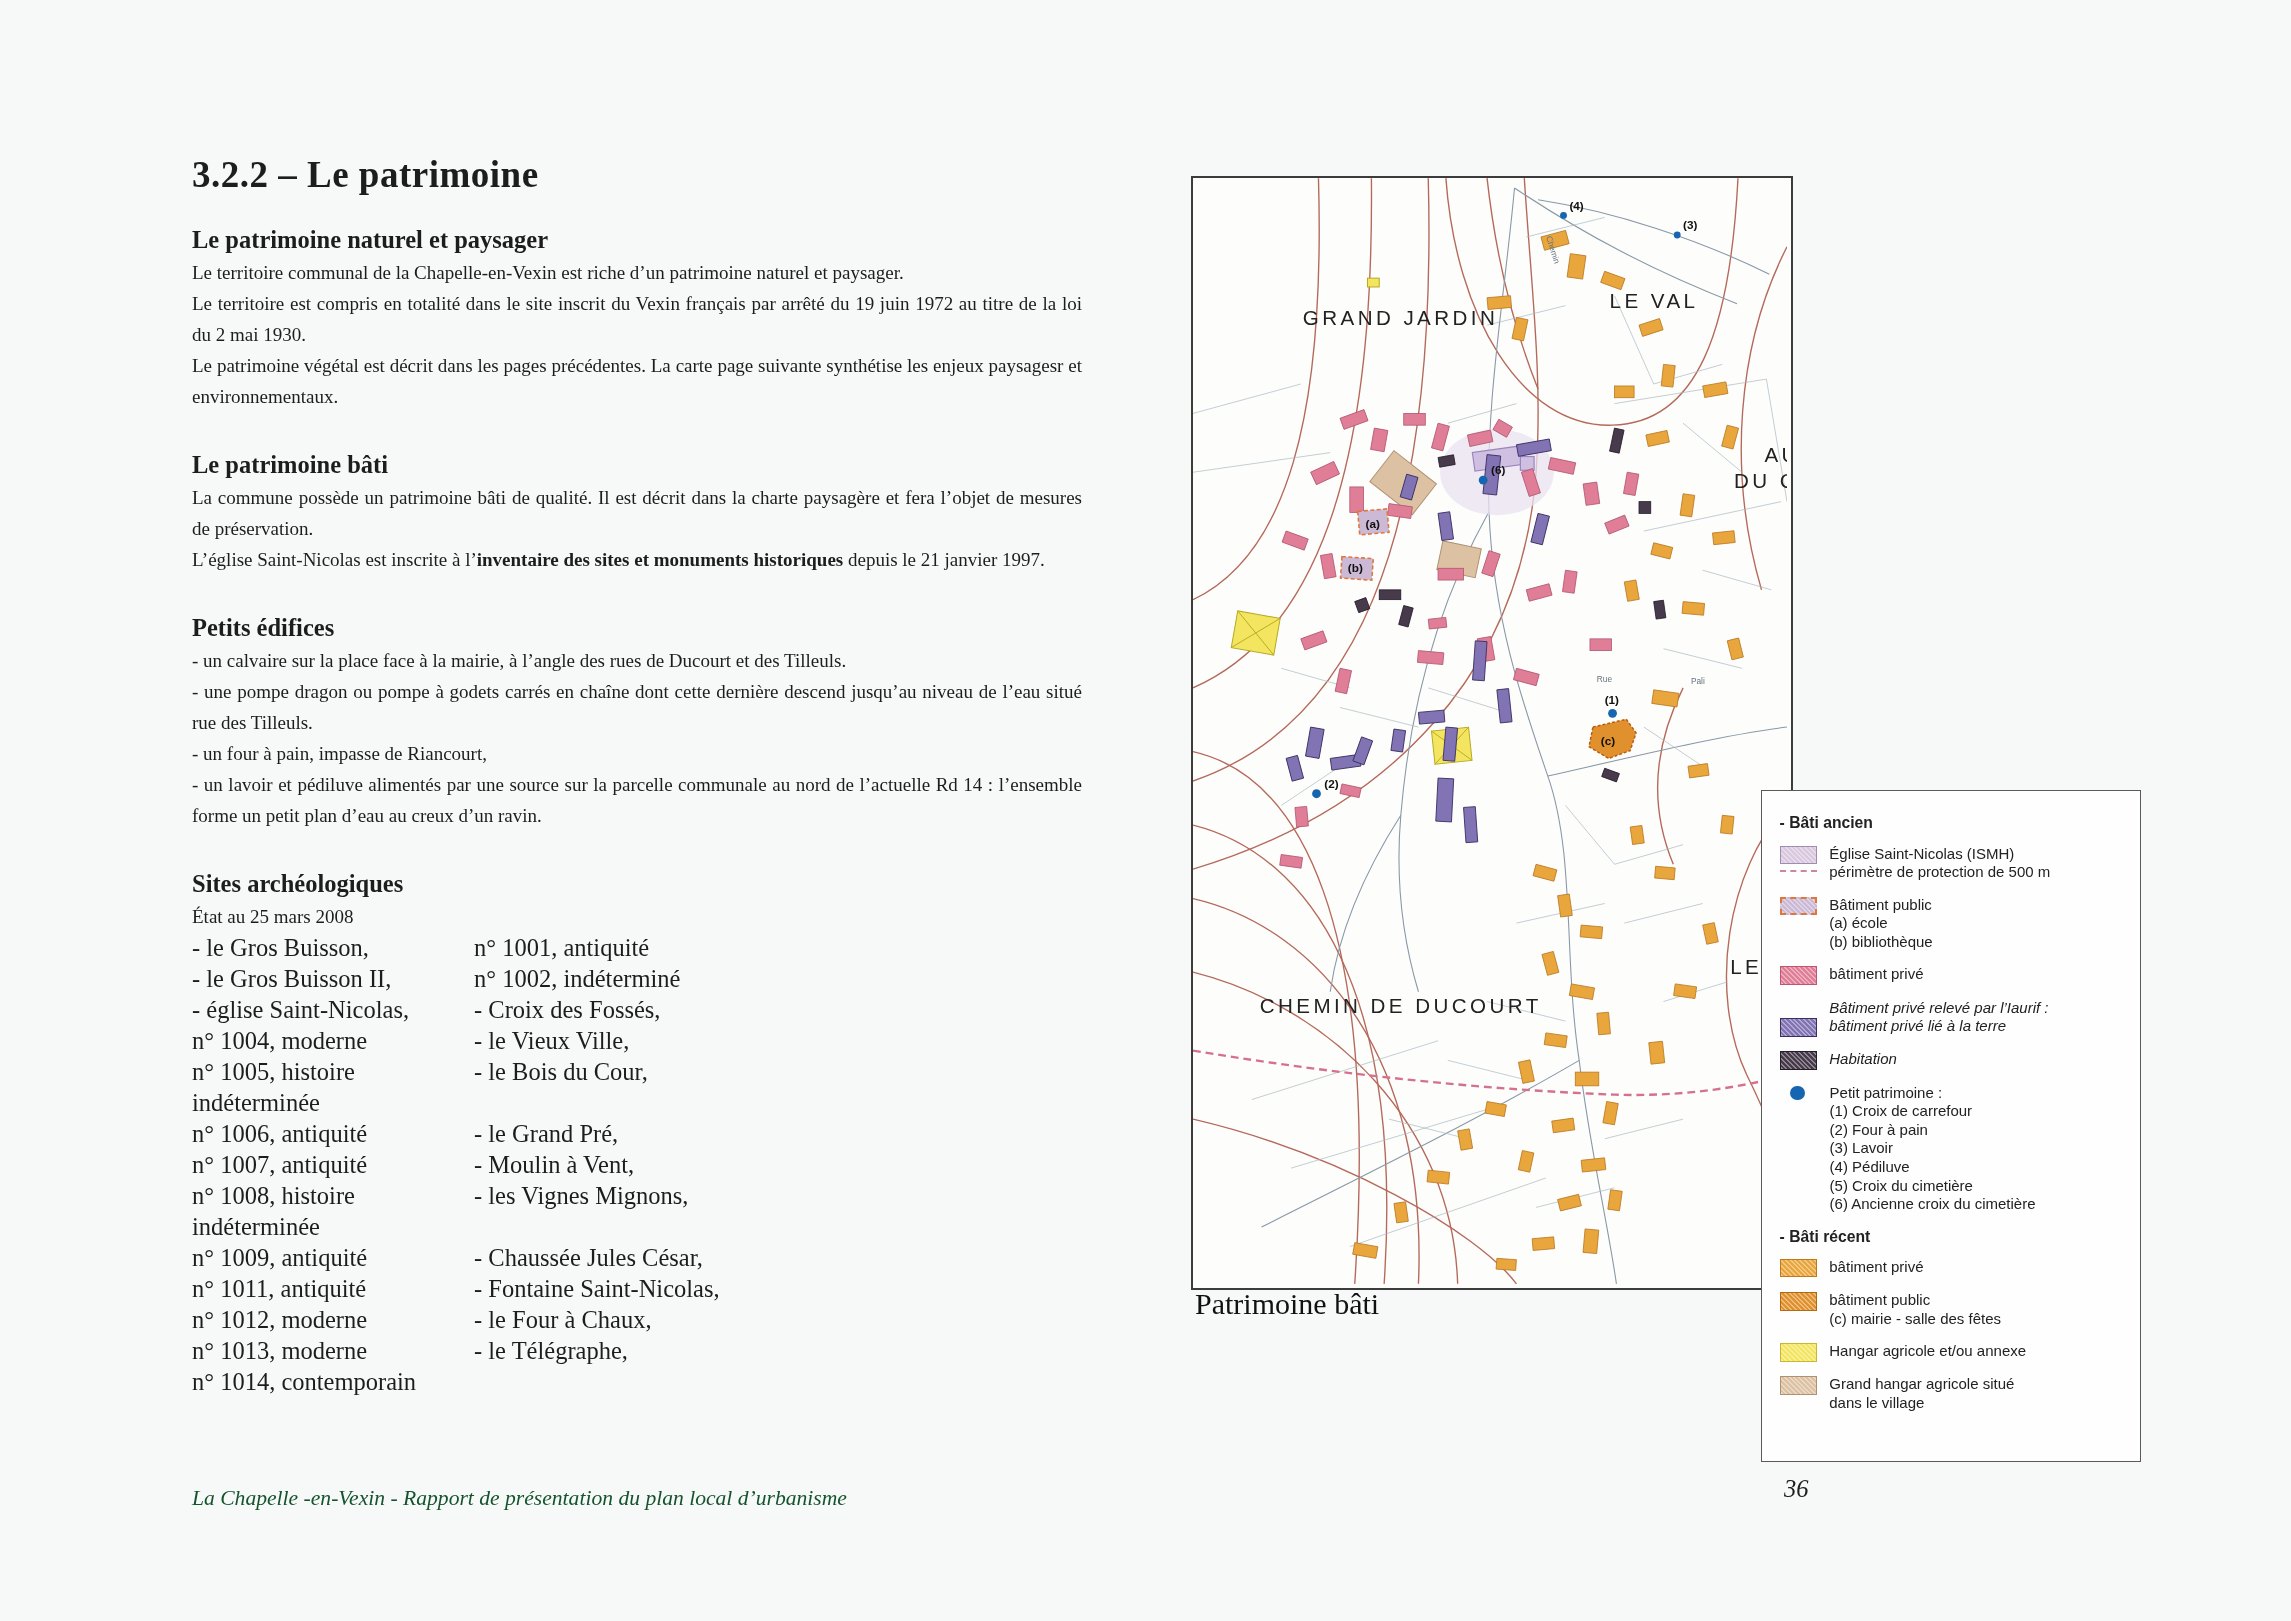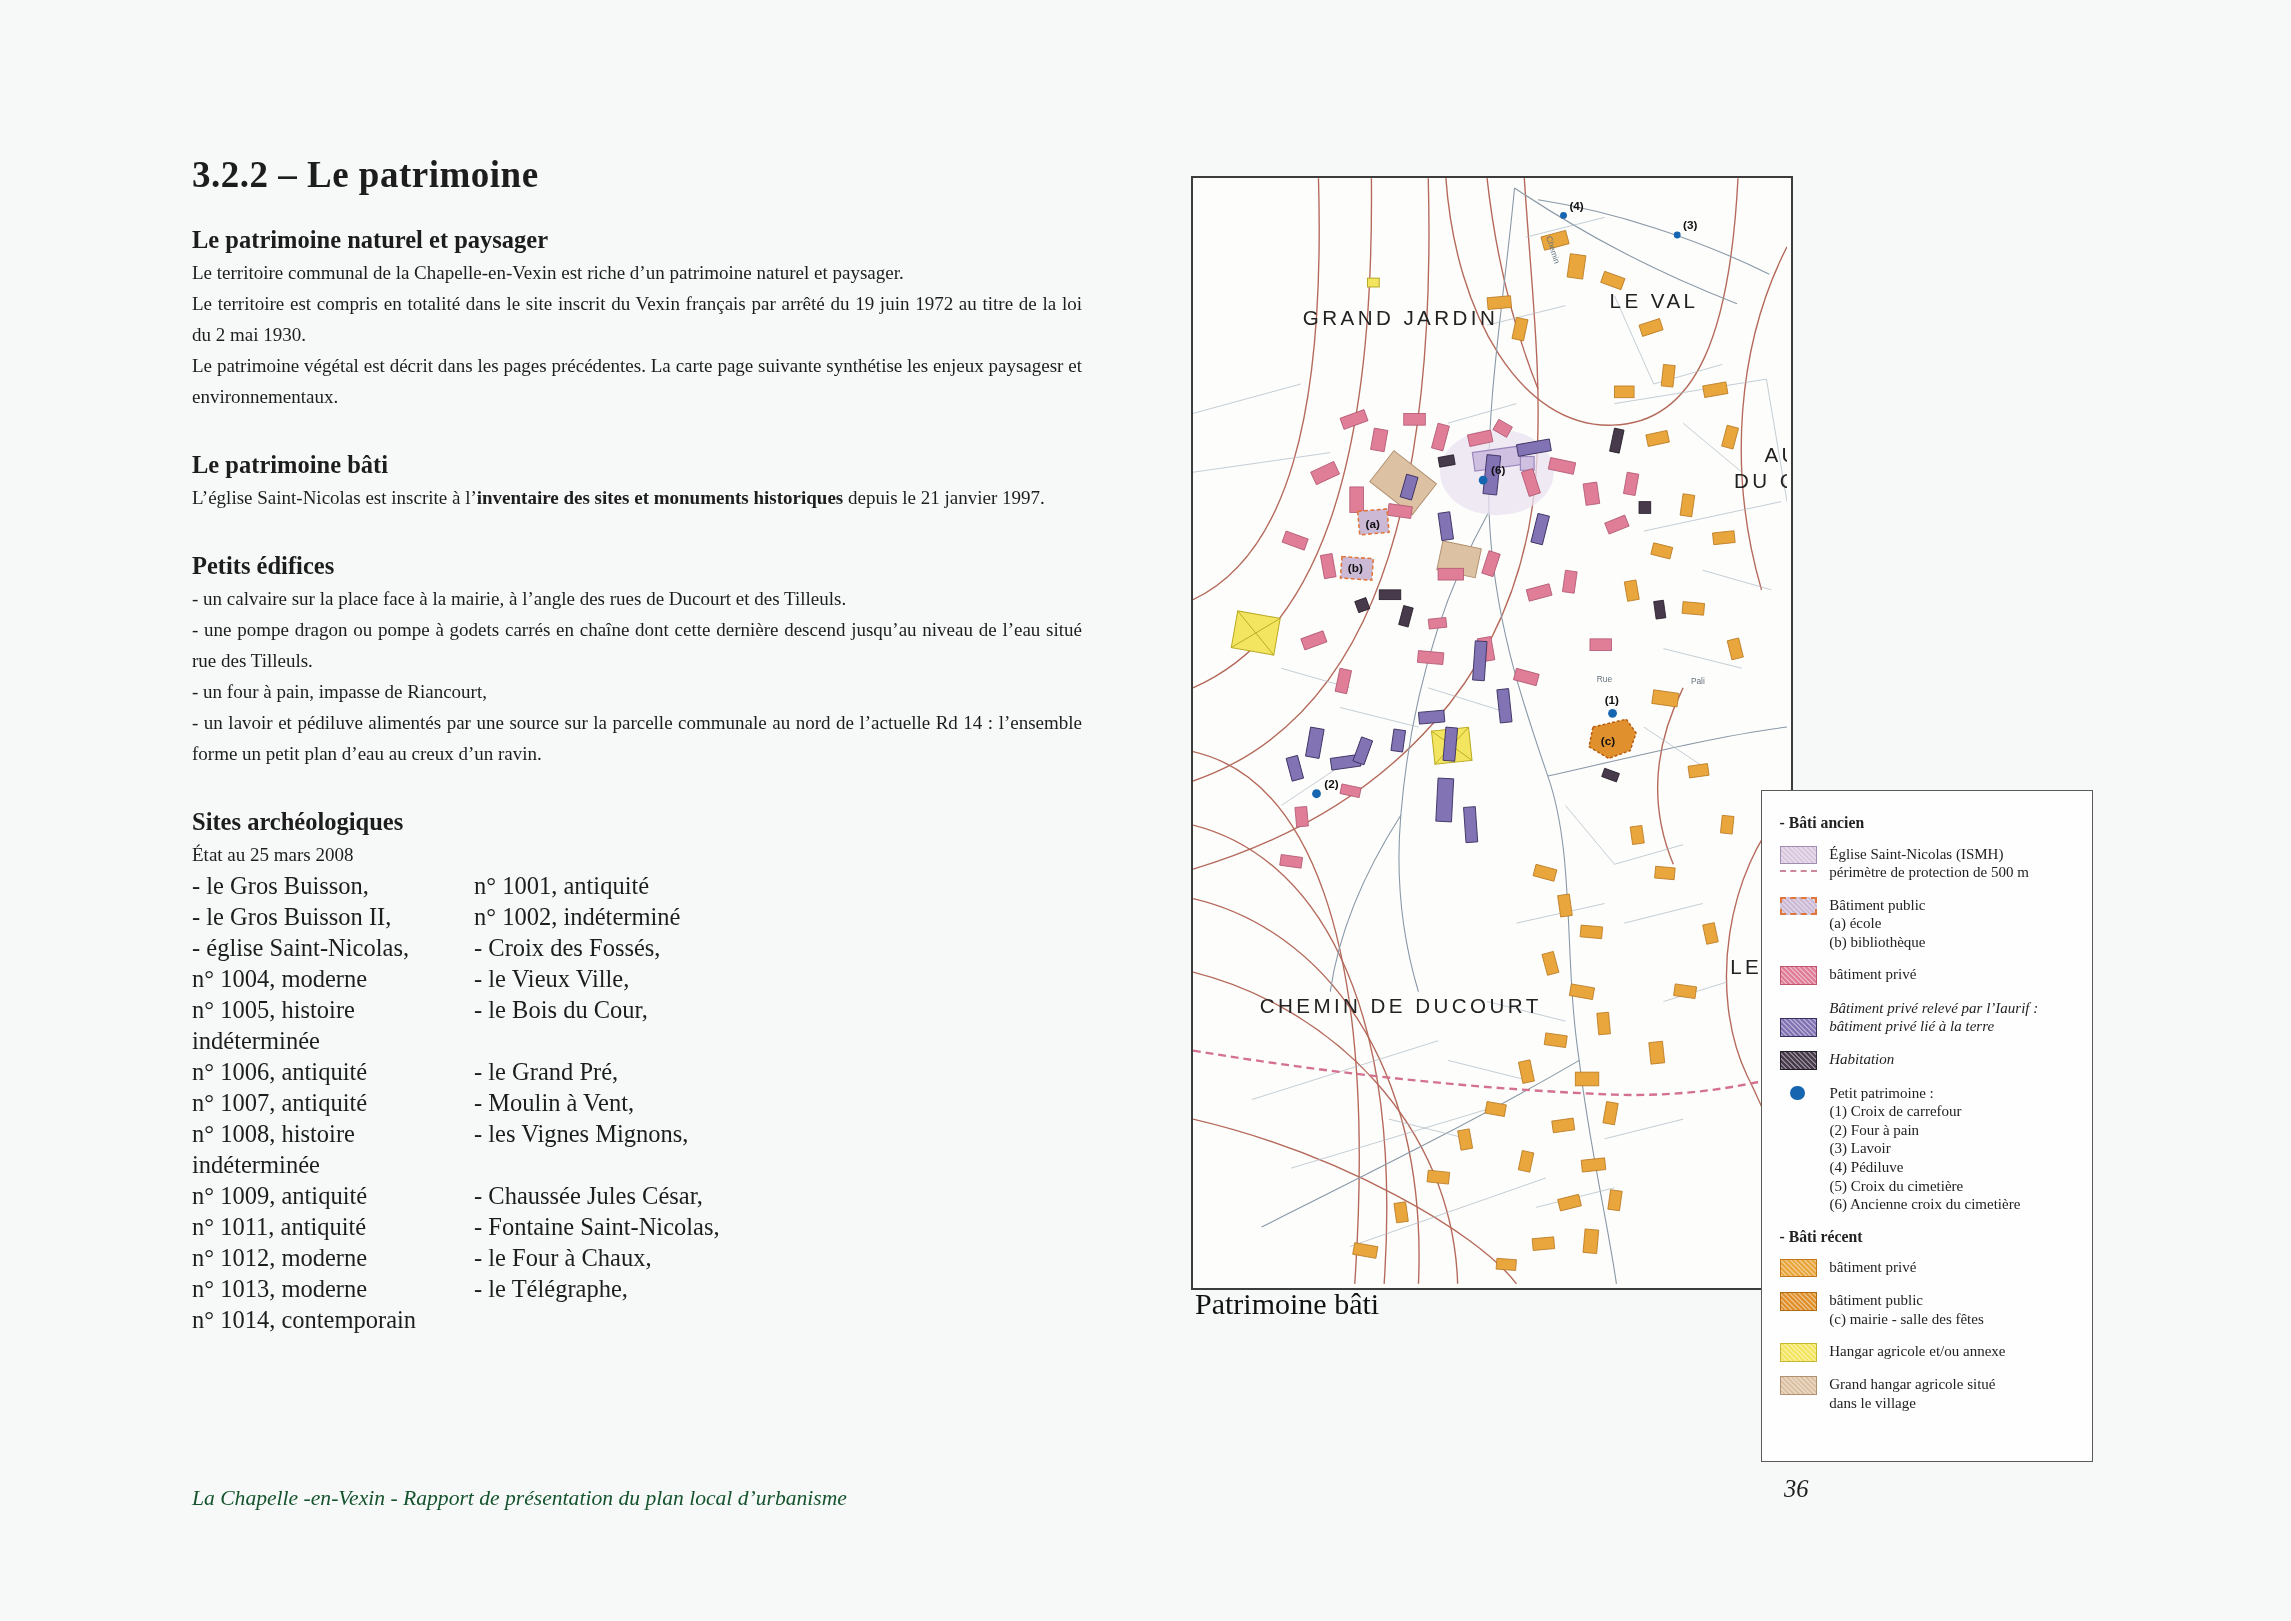--- a/index.html
+++ b/index.html
@@ -16,23 +16,23 @@
   .sites-grid{display:grid;grid-template-columns:282px 1fr;font-size:24.5px;line-height:31px;}
   .closing{font-size:24.5px;margin-top:31px;}
   .footer{position:absolute;left:192px;top:1486px;font-size:21.6px;font-style:italic;color:#14532d;}
   .pagenum{position:absolute;left:1784px;top:1475px;font-size:24.5px;font-style:italic;}
   
   .map-frame{position:absolute;left:1191px;top:176px;width:598px;height:1110px;
              border:2px solid #3c3c3c;background:#fdfdfc;z-index:1;}
   .map-frame svg{position:absolute;left:0;top:0;overflow:hidden;}
   .map-caption{position:absolute;left:1195px;top:1287px;font-size:30px;color:#111;z-index:1;}
   
-  .legend{position:absolute;left:1761px;top:790px;width:332px;height:672px;box-sizing:border-box;
+  .legend{position:absolute;left:1761px;top:790px;width:380px;height:672px;box-sizing:border-box;
           background:#fefefe;border:1.5px solid #5a5a5a;z-index:2;overflow:hidden;
-          font-family:Liberation Serif, serif;font-size:15px;line-height:18.6px;color:#222;
+          font-family:Liberation Sans, sans-serif;font-size:15px;line-height:18.6px;color:#222;
           padding:19.6px 9.8px 7.8px 17.6px;}
   .lg-h{font-weight:bold;font-size:15.7px;margin:3.9px 0 11.8px 0;}
   .lg-row{display:flex;gap:12.7px;margin:0 0 13.7px 0;align-items:flex-start;}
   .lg-sw{width:37px;height:18.6px;flex:0 0 37px;margin-top:1px;box-sizing:border-box;
          background-image:repeating-linear-gradient(45deg,rgba(255,255,255,.38) 0 1.5px,transparent 1.5px 3.4px);}
   .sw-eglise{background-color:#d9c8de;border:1px solid #a08cb0;}
   .sw-perim{width:37px;height:0;border-top:2.9px dashed #cc8899;background:none;margin-top:5.9px;}
   .sw-public{background-color:#cbb9d6;border:2px dashed #e0763a;}
   .sw-pra{background-color:#e07e97;border:1px solid #c05570;}
   .sw-terre{background-color:#8273b4;border:1.5px solid #3a3060;}
@@ -72,20 +72,21 @@
 
     <div class="sec">
       <h2>Le patrimoine naturel et paysager</h2>
       <p>Le territoire communal de la Chapelle-en-Vexin est riche d’un patrimoine naturel et paysager.</p>
       <p>Le territoire est compris en totalité dans le site inscrit du Vexin français par arrêté du 19 juin 1972 au titre de la loi du 2 mai 1930.</p>
       <p>Le patrimoine végétal est décrit dans les pages précédentes. La carte page suivante synthétise les enjeux paysagesr et environnementaux.</p>
     </div>
 
     <div class="sec">
       <h2>Le patrimoine bâti</h2>
+      <p>La commune possède un patrimoine bâti de qualité. Il est décrit dans la charte paysagère et fera l’objet de mesures de préservation.</p>
       <p><span>L’église Saint-Nicolas est inscrite à l’</span><b>inventaire des sites et monuments historiques</b><span> depuis le 21 janvier 1997.</span></p>
     </div>
 
     <div class="sec">
       <h2>Petits édifices</h2>
       <p>- un calvaire sur la place face à la mairie, à l’angle des rues de Ducourt et des Tilleuls.</p>
       <p>- une pompe dragon ou pompe à godets carrés en chaîne dont cette dernière descend jusqu’au niveau de l’eau situé rue des Tilleuls.</p>
       <p class="nj">- un four à pain, impasse de Riancourt,</p>
       <p>- un lavoir et pédiluve alimentés par une source sur la parcelle communale au nord de l’actuelle Rd 14 : l’ensemble forme un petit plan d’eau au creux d’un ravin.</p>
     </div>

